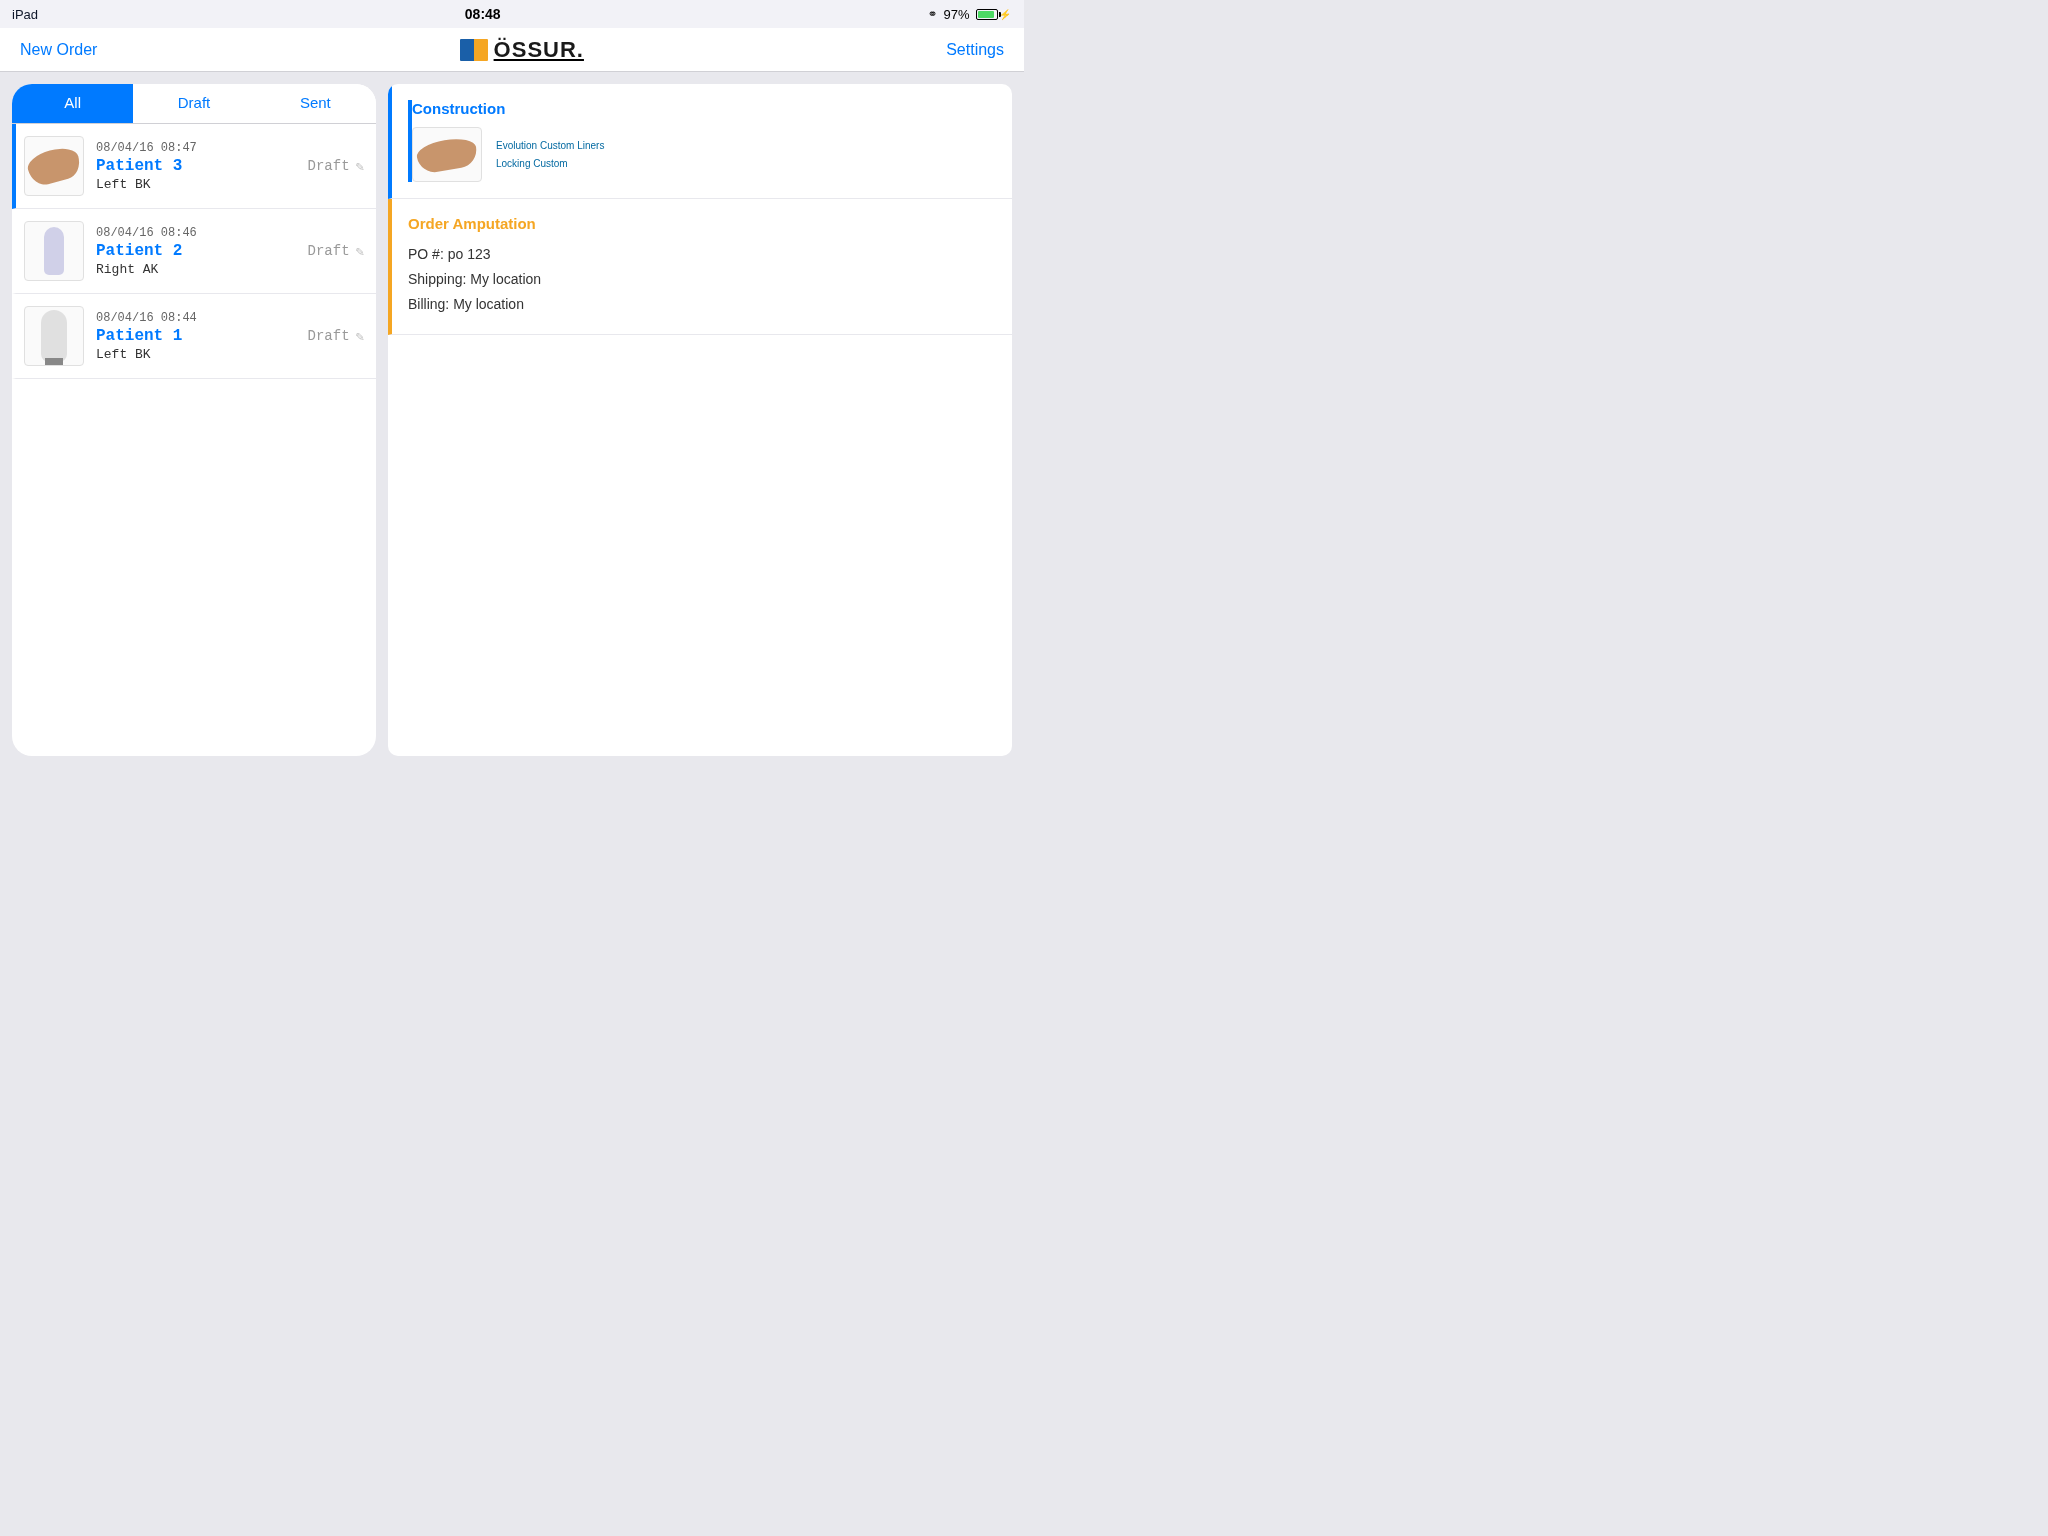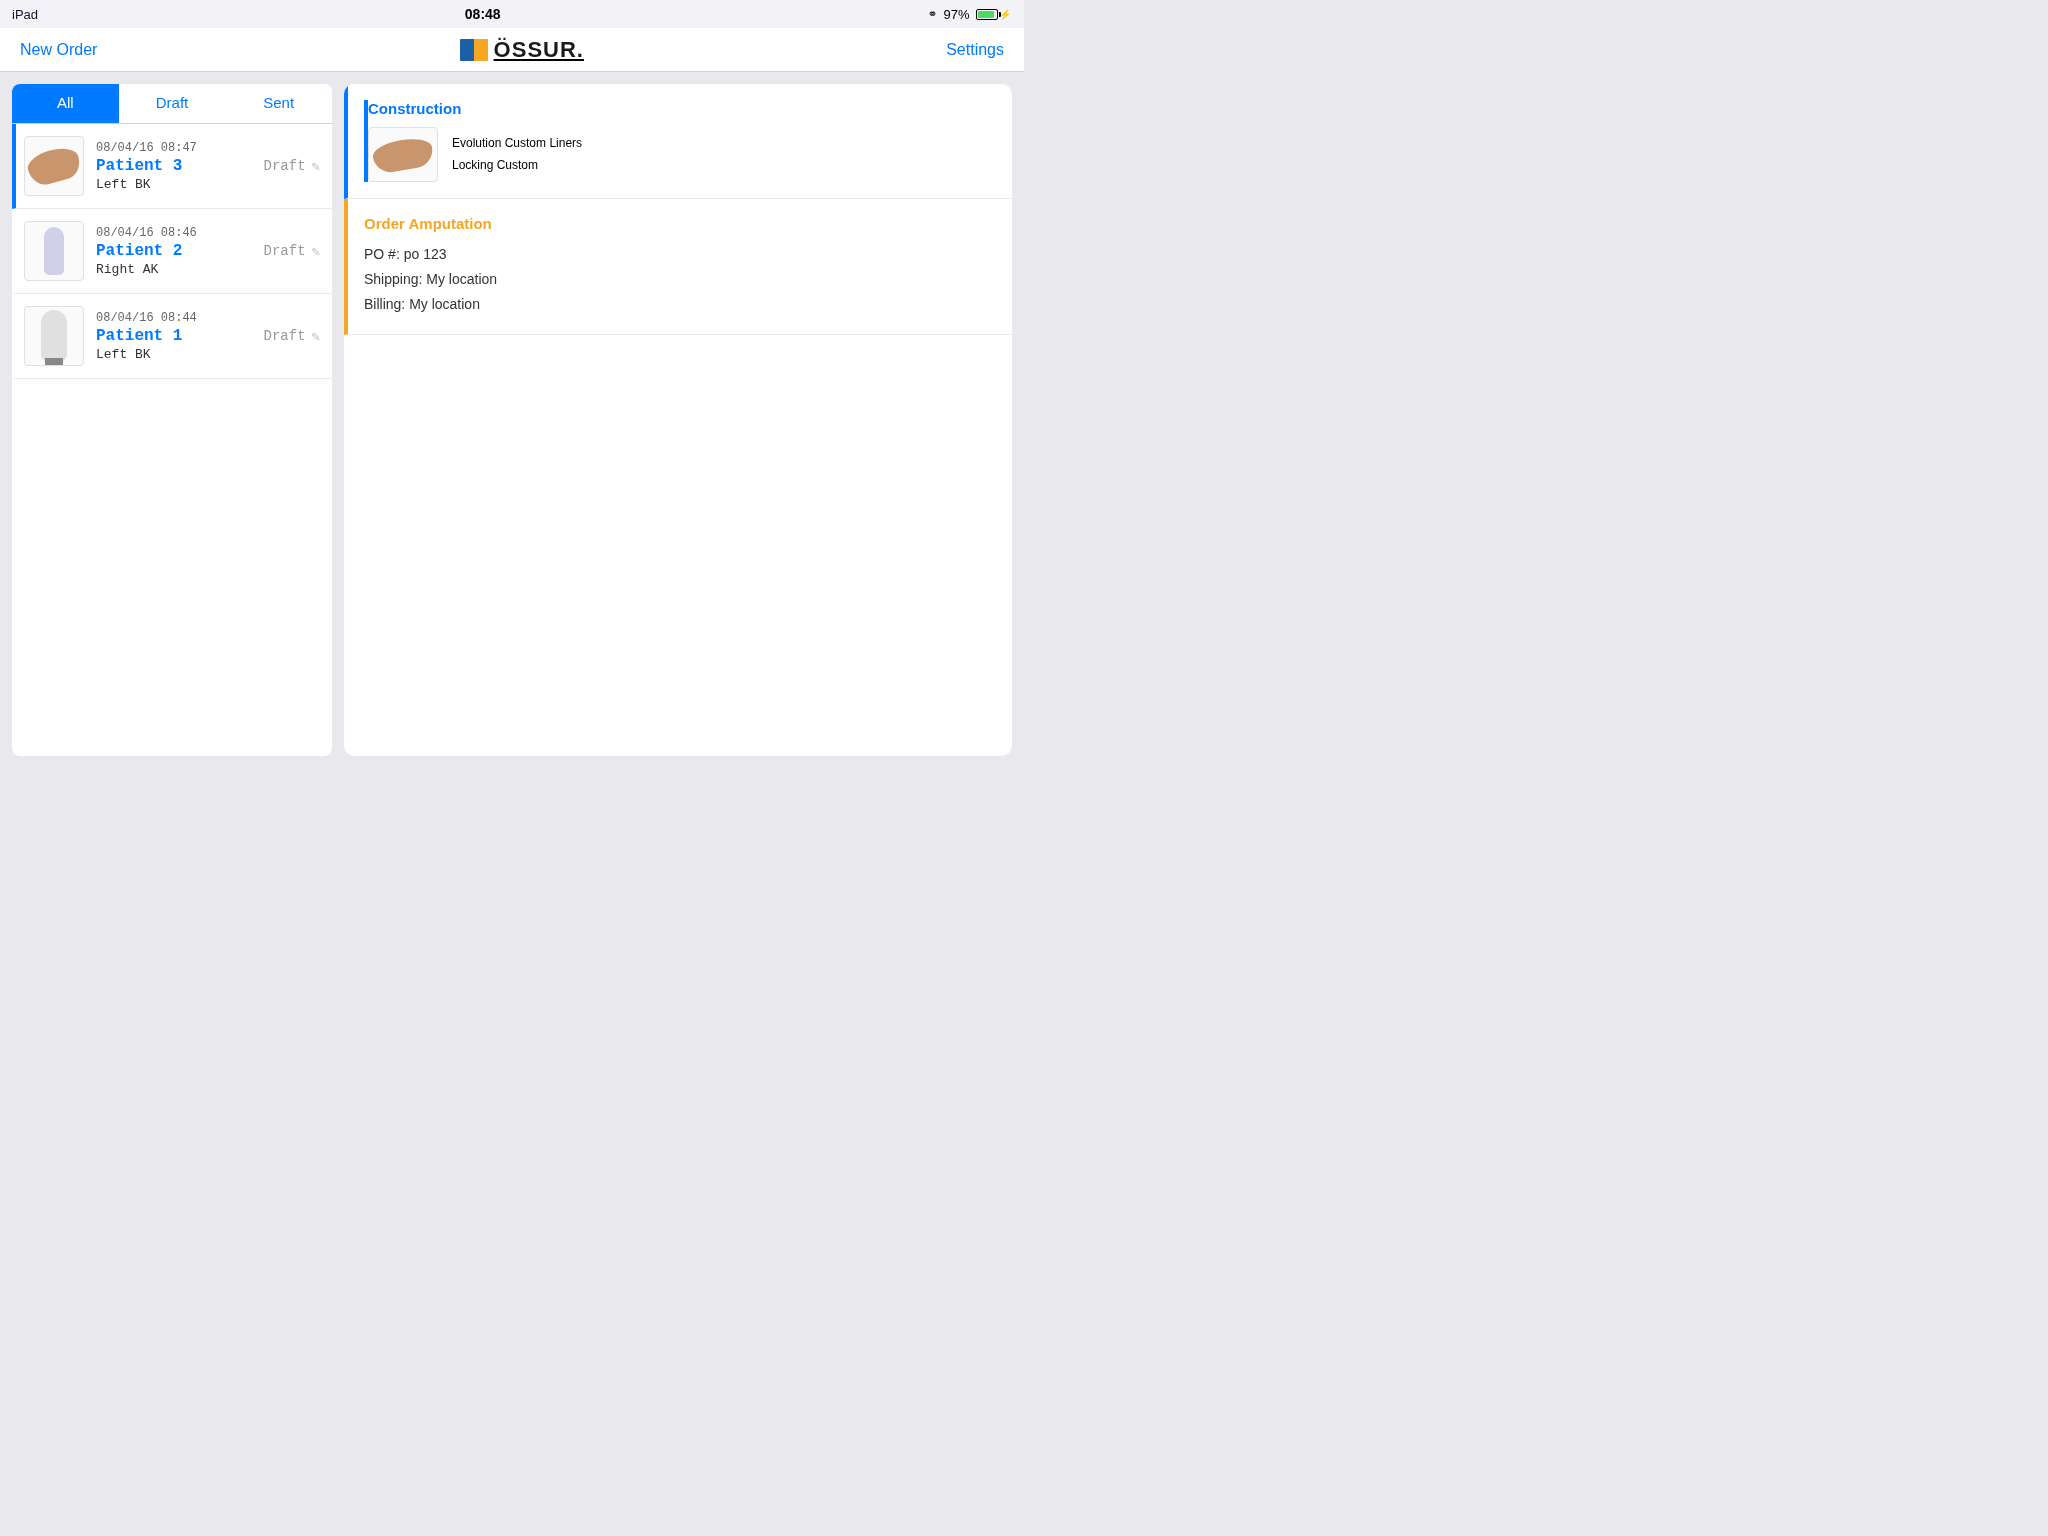--- a/index.html
+++ b/index.html
@@ -60,23 +60,23 @@
     .main-content {
       display: flex;
       height: calc(768px - 28px - 44px);
       background: #e8e8ed;
       padding: 12px;
       gap: 0;
     }
 
     
     .left-panel {
-      width: 320px;
+      width: 364px;
       background: #fff;
-      border-radius: 8px;
+      border-radius: 20px;
       overflow: hidden;
       flex-shrink: 0;
     }
 
     
     .tab-bar {
       display: flex;
       border-bottom: 1px solid #d0d0d5;
     }
     .tab-item {
@@ -234,21 +234,21 @@
       flex-shrink: 0;
     }
     .product-liner {
       width: 60px;
       height: 30px;
       background: #c8956c;
       border-radius: 50% 50% 30% 30% / 40% 40% 60% 60%;
       transform: rotate(-10deg);
     }
 
-    .product-info { font-size: 12px; color: #000000; line-height: 1.8; }
+    .product-info { font-size: 10px; color: #0369a1; line-height: 1.8; }
 
     .bluetooth-icon { font-size: 12px; }
   </style>
 </head>
 <body>
 
 <div class="status-bar">
   <span class="status-left">iPad</span>
   <span class="status-center">08:48</span>
   <div class="status-right">

